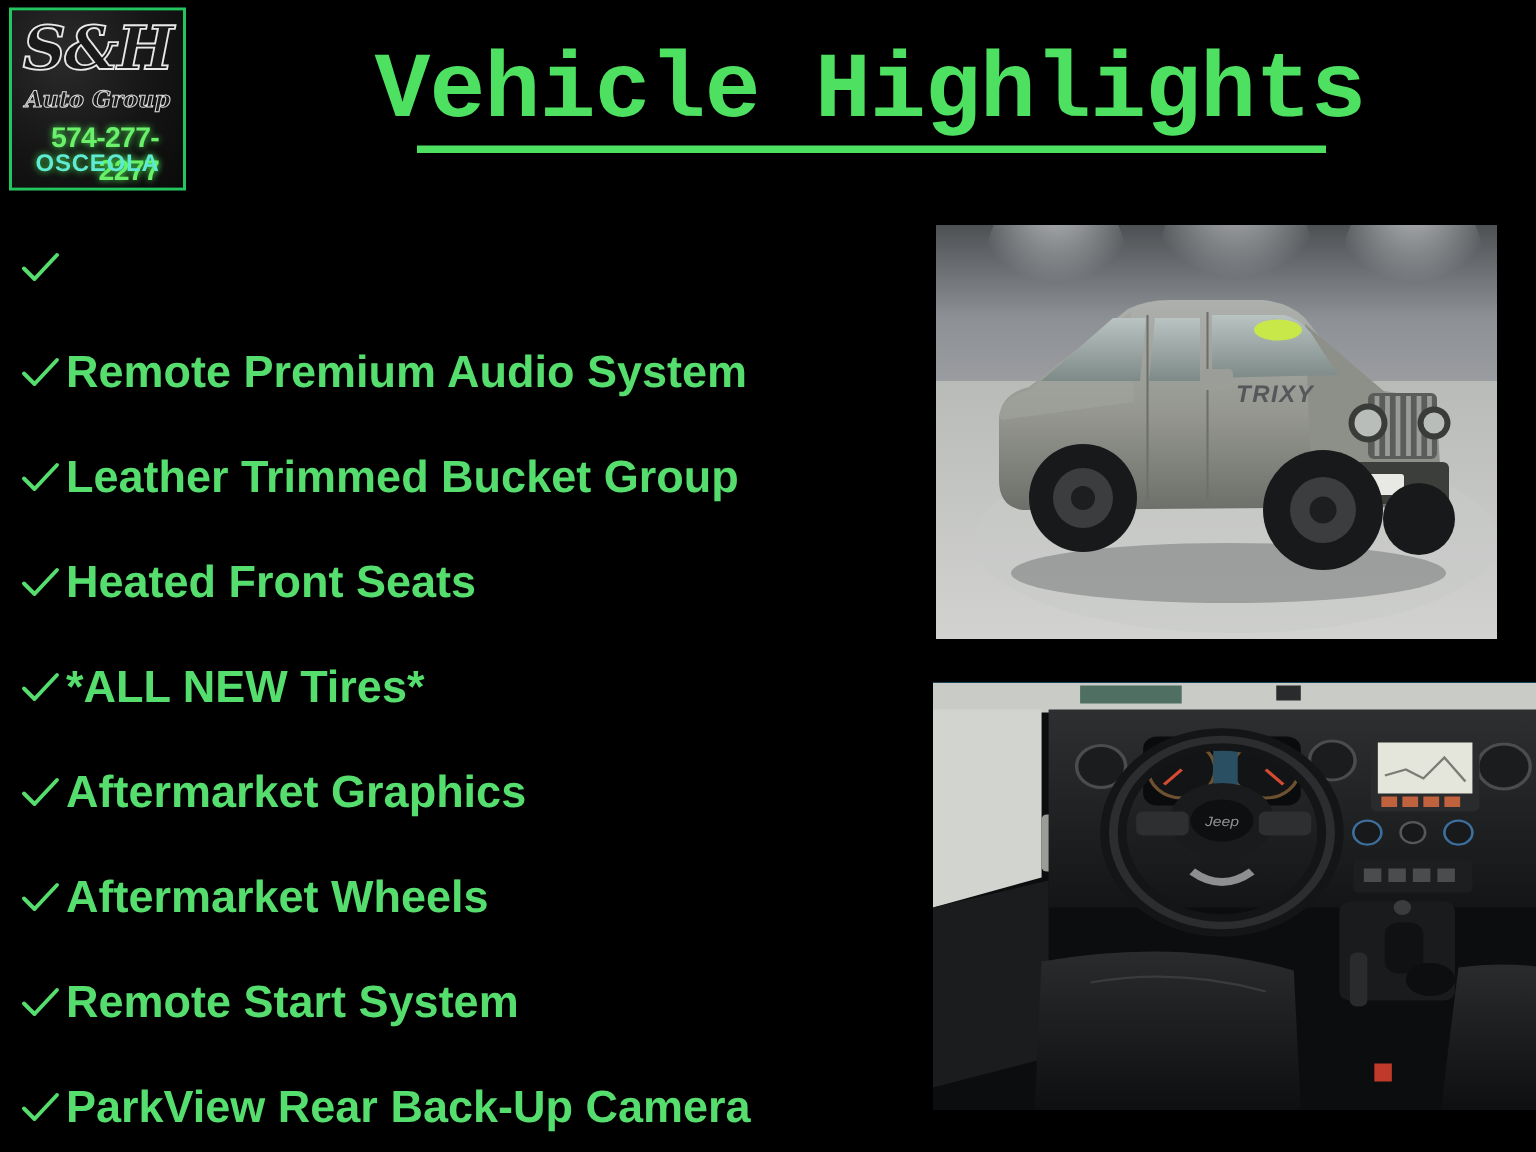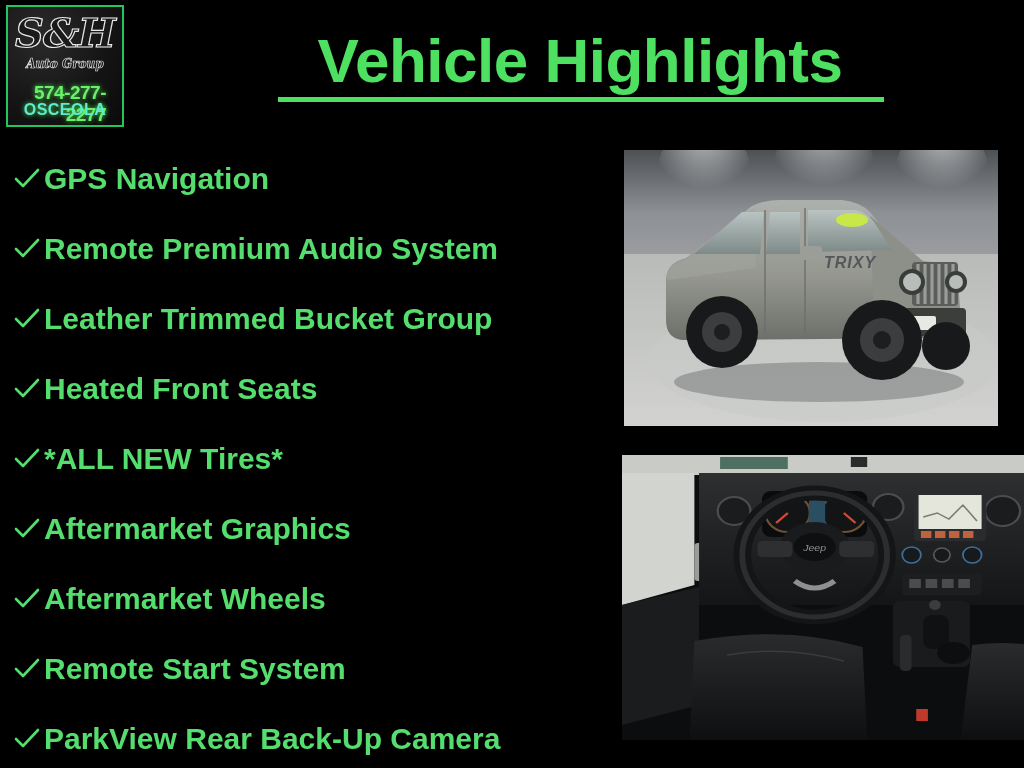--- a/index.html
+++ b/index.html
@@ -51,21 +51,21 @@
   }
   .logo-sub {
     position: absolute;
     left: 0;
     right: 0;
     top: 50px;
     text-align: center;
     font-family: "DejaVu Serif", serif;
     font-style: italic;
     font-weight: bold;
-    font-size: 12px;
+    font-size: 15px;
     color: #1a1a1a;
     -webkit-text-stroke: 0.7px #dcdcdc;
   }
   .logo-phone {
     position: absolute;
     left: 0;
     right: 16px;
     top: 75px;
     text-align: right;
     font-family: "Liberation Sans", sans-serif;
@@ -89,21 +89,21 @@
     text-shadow: 0 0 5px rgba(80,255,90,0.85);
   }
 
   
   #page-title {
     position: absolute;
     left: 150px;
     top: 27px;
     width: 860px;
     text-align: center;
-    font-family: Liberation Sans, sans-serif;
+    font-family: Liberation Mono, monospace;
     font-weight: bold;
     font-size: 62px;
     line-height: 68px;
     letter-spacing: -0.5px;
     color: #4de061;
   }
   #title-underline {
     position: absolute;
     left: 278px;
     top: 97px;
@@ -181,21 +181,20 @@
   <div id="title-underline"></div>
 
   <div id="highlights-list">
 
     <div class="highlight-item">
       <span class="check-icon">
         <svg width="26" height="24" viewBox="0 0 26 24">
             <path d="M2 12 L9 19 L24 3" fill="none" stroke="#55dd6e" stroke-width="2.6" stroke-linecap="round" stroke-linejoin="round"></path>
           </svg>
       </span>
-      <span class="highlight-label">GPS Navigation</span>
     </div>
 
     <div class="highlight-item">
       <span class="check-icon">
         <svg width="26" height="24" viewBox="0 0 26 24">
             <path d="M2 12 L9 19 L24 3" fill="none" stroke="#55dd6e" stroke-width="2.6" stroke-linecap="round" stroke-linejoin="round"></path>
           </svg>
       </span>
       <span class="highlight-label">Remote Premium Audio System</span>
     </div>

